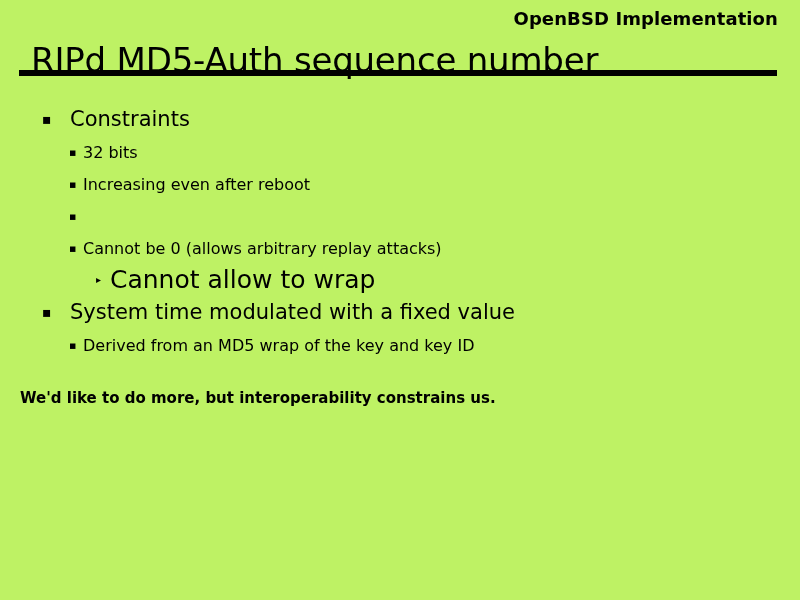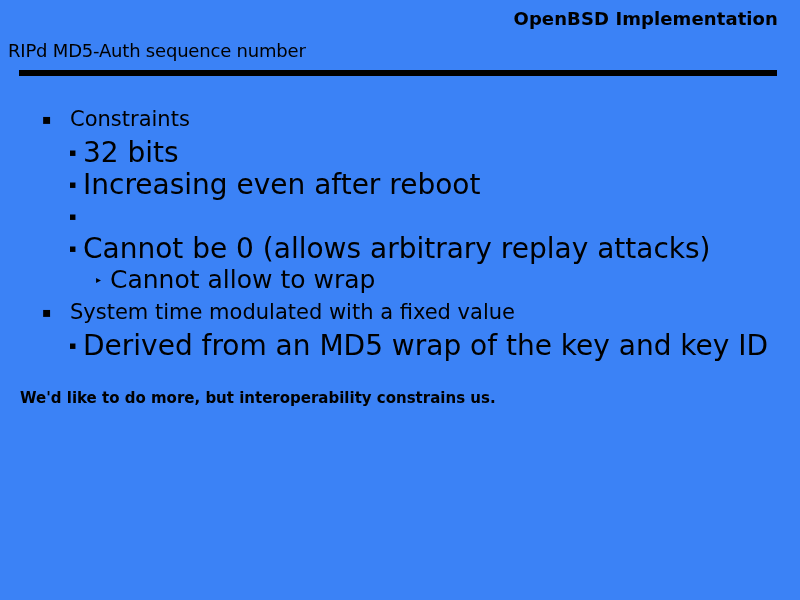--- a/index.html
+++ b/index.html
@@ -10,40 +10,40 @@
     width: 800px;
     height: 600px;
     background: #f5faf7;
     font-family: "DejaVu Sans", sans-serif;
     overflow: hidden;
   }
   .slide {
     position: relative;
     width: 800px;
     height: 600px;
-    background: #3b82f6;
+    background: #bef264;
     box-sizing: border-box;
   }
   .header-note {
     position: absolute;
     top: 8px;
     right: 22px;
     font-family: "DejaVu Sans", sans-serif;
     font-size: 18px;
     font-weight: 700;
     color: #000000;
     letter-spacing: 0.1px;
     white-space: nowrap;
   }
   .slide-title {
     position: absolute;
     top: 40px;
-    left: 8px;
+    left: 31px;
     font-family: "DejaVu Sans", sans-serif;
-    font-size: 18px;
+    font-size: 34px;
     font-weight: 400;
     color: #000000;
     letter-spacing: -0.2px;
     white-space: nowrap;
   }
   .title-rule {
     position: absolute;
     top: 70px;
     left: 19px;
     width: 758px;
@@ -94,21 +94,21 @@
   .lvl2 {
     padding-left: 69px;
     margin-bottom: 3px;
   }
   .lvl2 .bullet-marker {
     width: 14px;
     font-size: 11px;
     line-height: 29px;
   }
   .lvl2 .bullet-text {
-    font-size: 28px;
+    font-size: 16px;
     line-height: 29px;
   }
 
   
   .lvl3 {
     padding-left: 96px;
     margin-bottom: 3px;
   }
   .lvl3 .bullet-marker {
     width: 14px;

